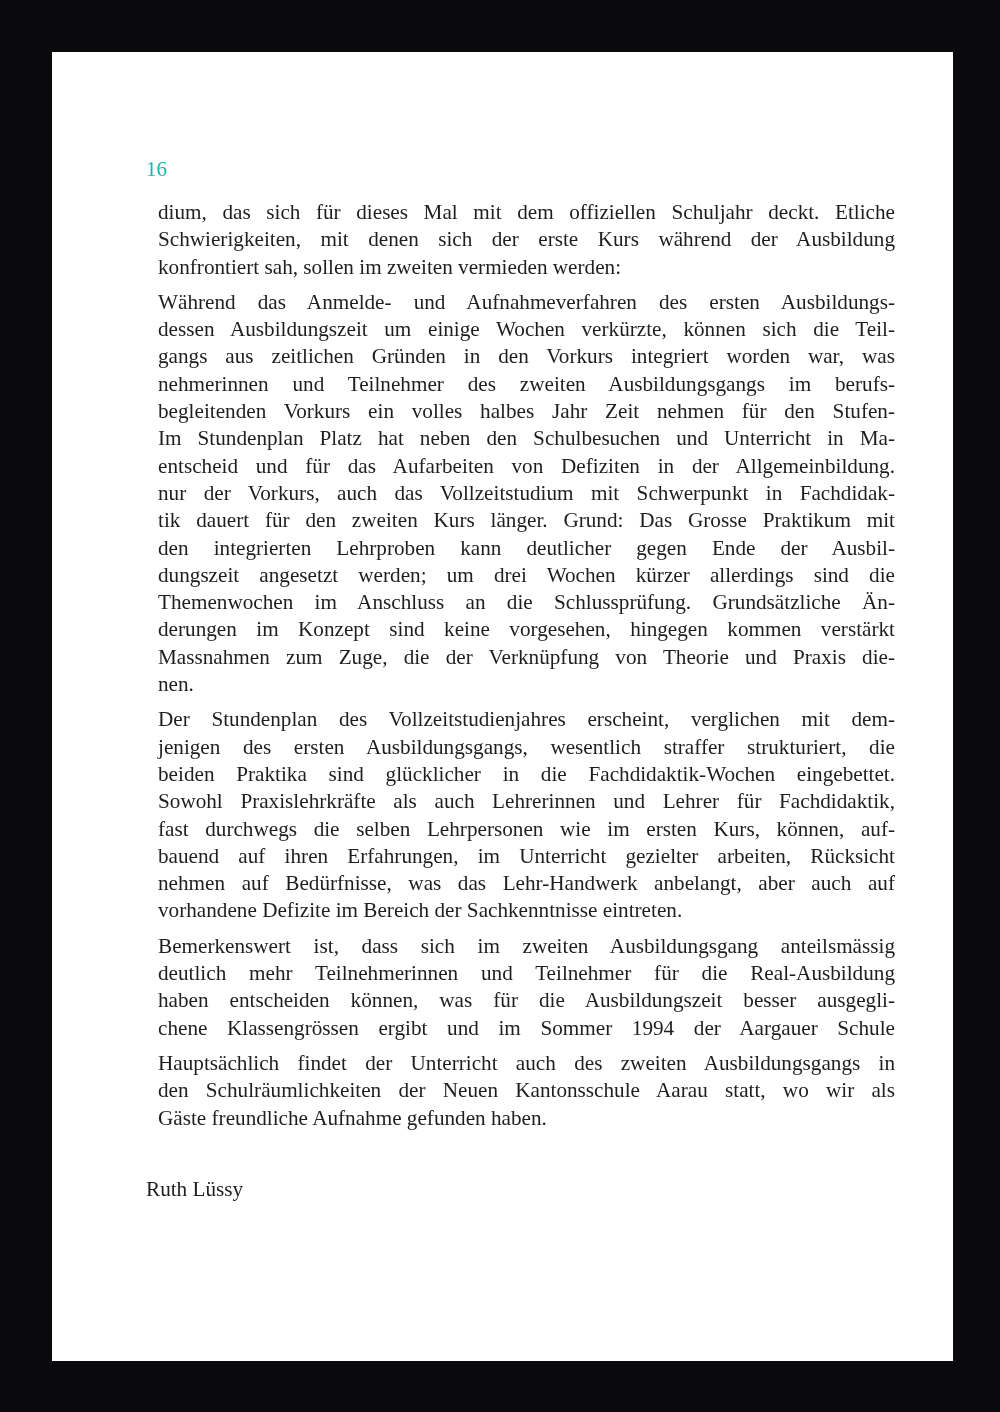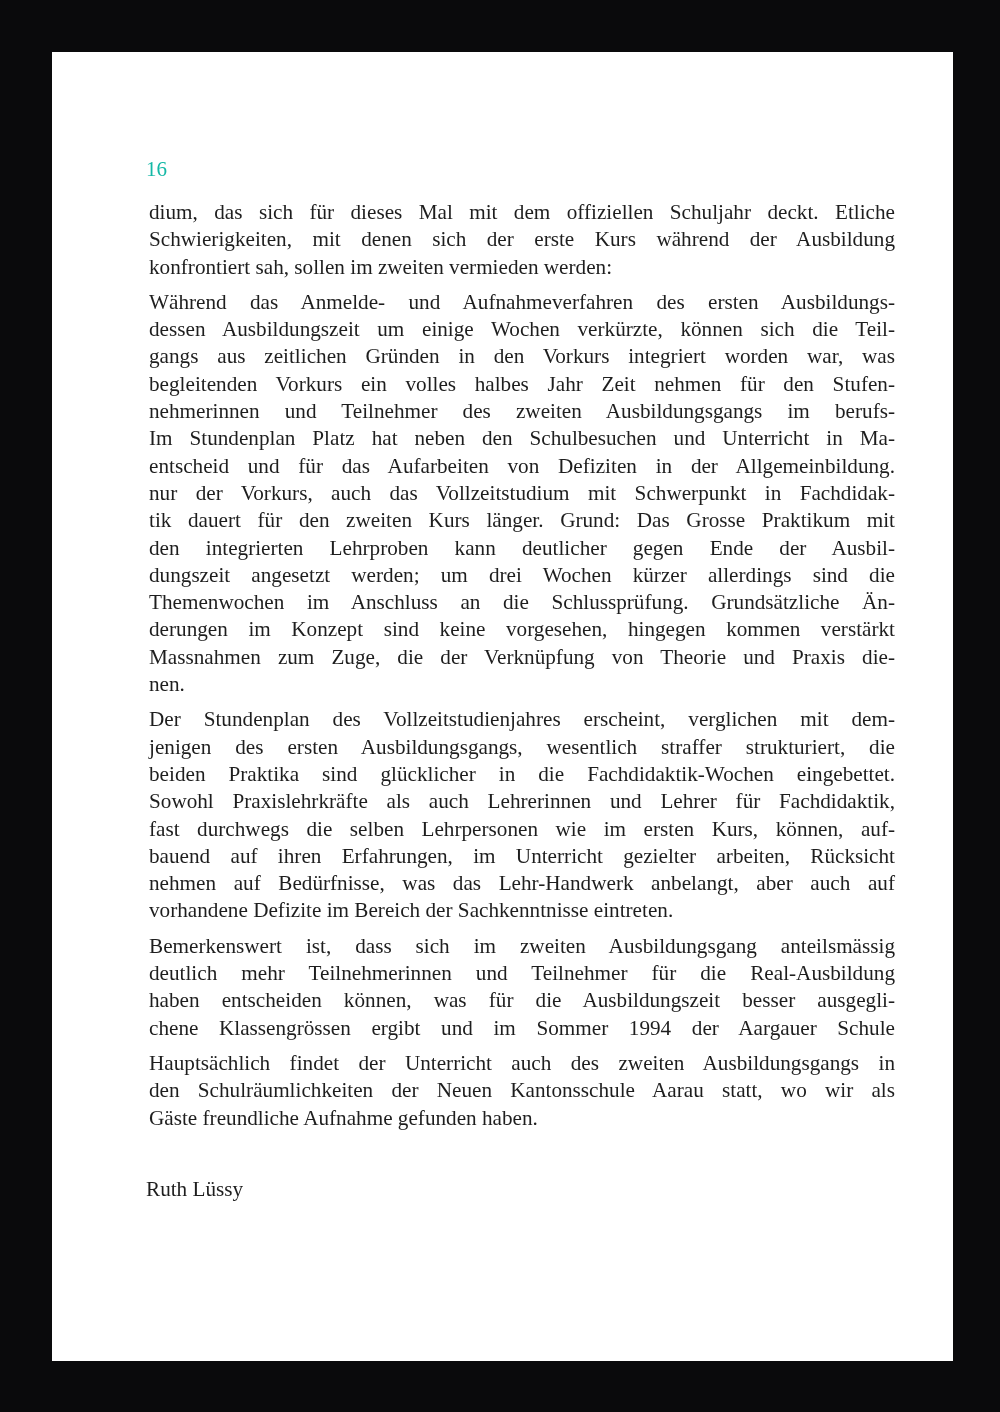--- a/index.html
+++ b/index.html
@@ -44,21 +44,21 @@
       display: block;
       text-align: justify;
       text-align-last: justify;
       white-space: nowrap;
       height: 27.3px;
     }
     .line.last {
       text-align-last: left;
     }
     .para {
-      margin: 0 0 8px 3px;
+      margin: 0 0 8px 12px;
     }
     .signature {
       position: absolute;
       left: 146px;
       top: 1176px;
       width: 717px;
       text-align: left;
       font-family: "Liberation Serif", "DejaVu Serif", serif;
       font-size: 21.2px;
       line-height: 27px;
@@ -75,22 +75,22 @@
 <div class="body-text" id="body-text">
     <div class="para">
       <span class="line">dium, das sich für dieses Mal mit dem offiziellen Schuljahr deckt. Etliche</span>
       <span class="line">Schwierigkeiten, mit denen sich der erste Kurs während der Ausbildung</span>
       <span class="line last">konfrontiert sah, sollen im zweiten vermieden werden:</span>
     </div>
     <div class="para">
       <span class="line">Während das Anmelde- und Aufnahmeverfahren des ersten Ausbildungs-</span>
       <span class="line">dessen Ausbildungszeit um einige Wochen verkürzte, können sich die Teil-</span>
       <span class="line">gangs aus zeitlichen Gründen in den Vorkurs integriert worden war, was</span>
+      <span class="line">nehmerinnen und Teilnehmer des zweiten Ausbildungsgangs im berufs-</span>
       <span class="line">begleitenden Vorkurs ein volles halbes Jahr Zeit nehmen für den Stufen-</span>
-      <span class="line">nehmerinnen und Teilnehmer des zweiten Ausbildungsgangs im berufs-</span>
       <span class="line">Im Stundenplan Platz hat neben den Schulbesuchen und Unterricht in Ma-</span>
       <span class="line">entscheid und für das Aufarbeiten von Defiziten in der Allgemeinbildung.</span>
       <span class="line">nur der Vorkurs, auch das Vollzeitstudium mit Schwerpunkt in Fachdidak-</span>
       <span class="line">tik dauert für den zweiten Kurs länger. Grund: Das Grosse Praktikum mit</span>
       <span class="line">den integrierten Lehrproben kann deutlicher gegen Ende der Ausbil-</span>
       <span class="line">dungszeit angesetzt werden; um drei Wochen kürzer allerdings sind die</span>
       <span class="line">Themenwochen im Anschluss an die Schlussprüfung. Grundsätzliche Än-</span>
       <span class="line">derungen im Konzept sind keine vorgesehen, hingegen kommen verstärkt</span>
       <span class="line">Massnahmen zum Zuge, die der Verknüpfung von Theorie und Praxis die-</span>
       <span class="line last">nen.</span>

